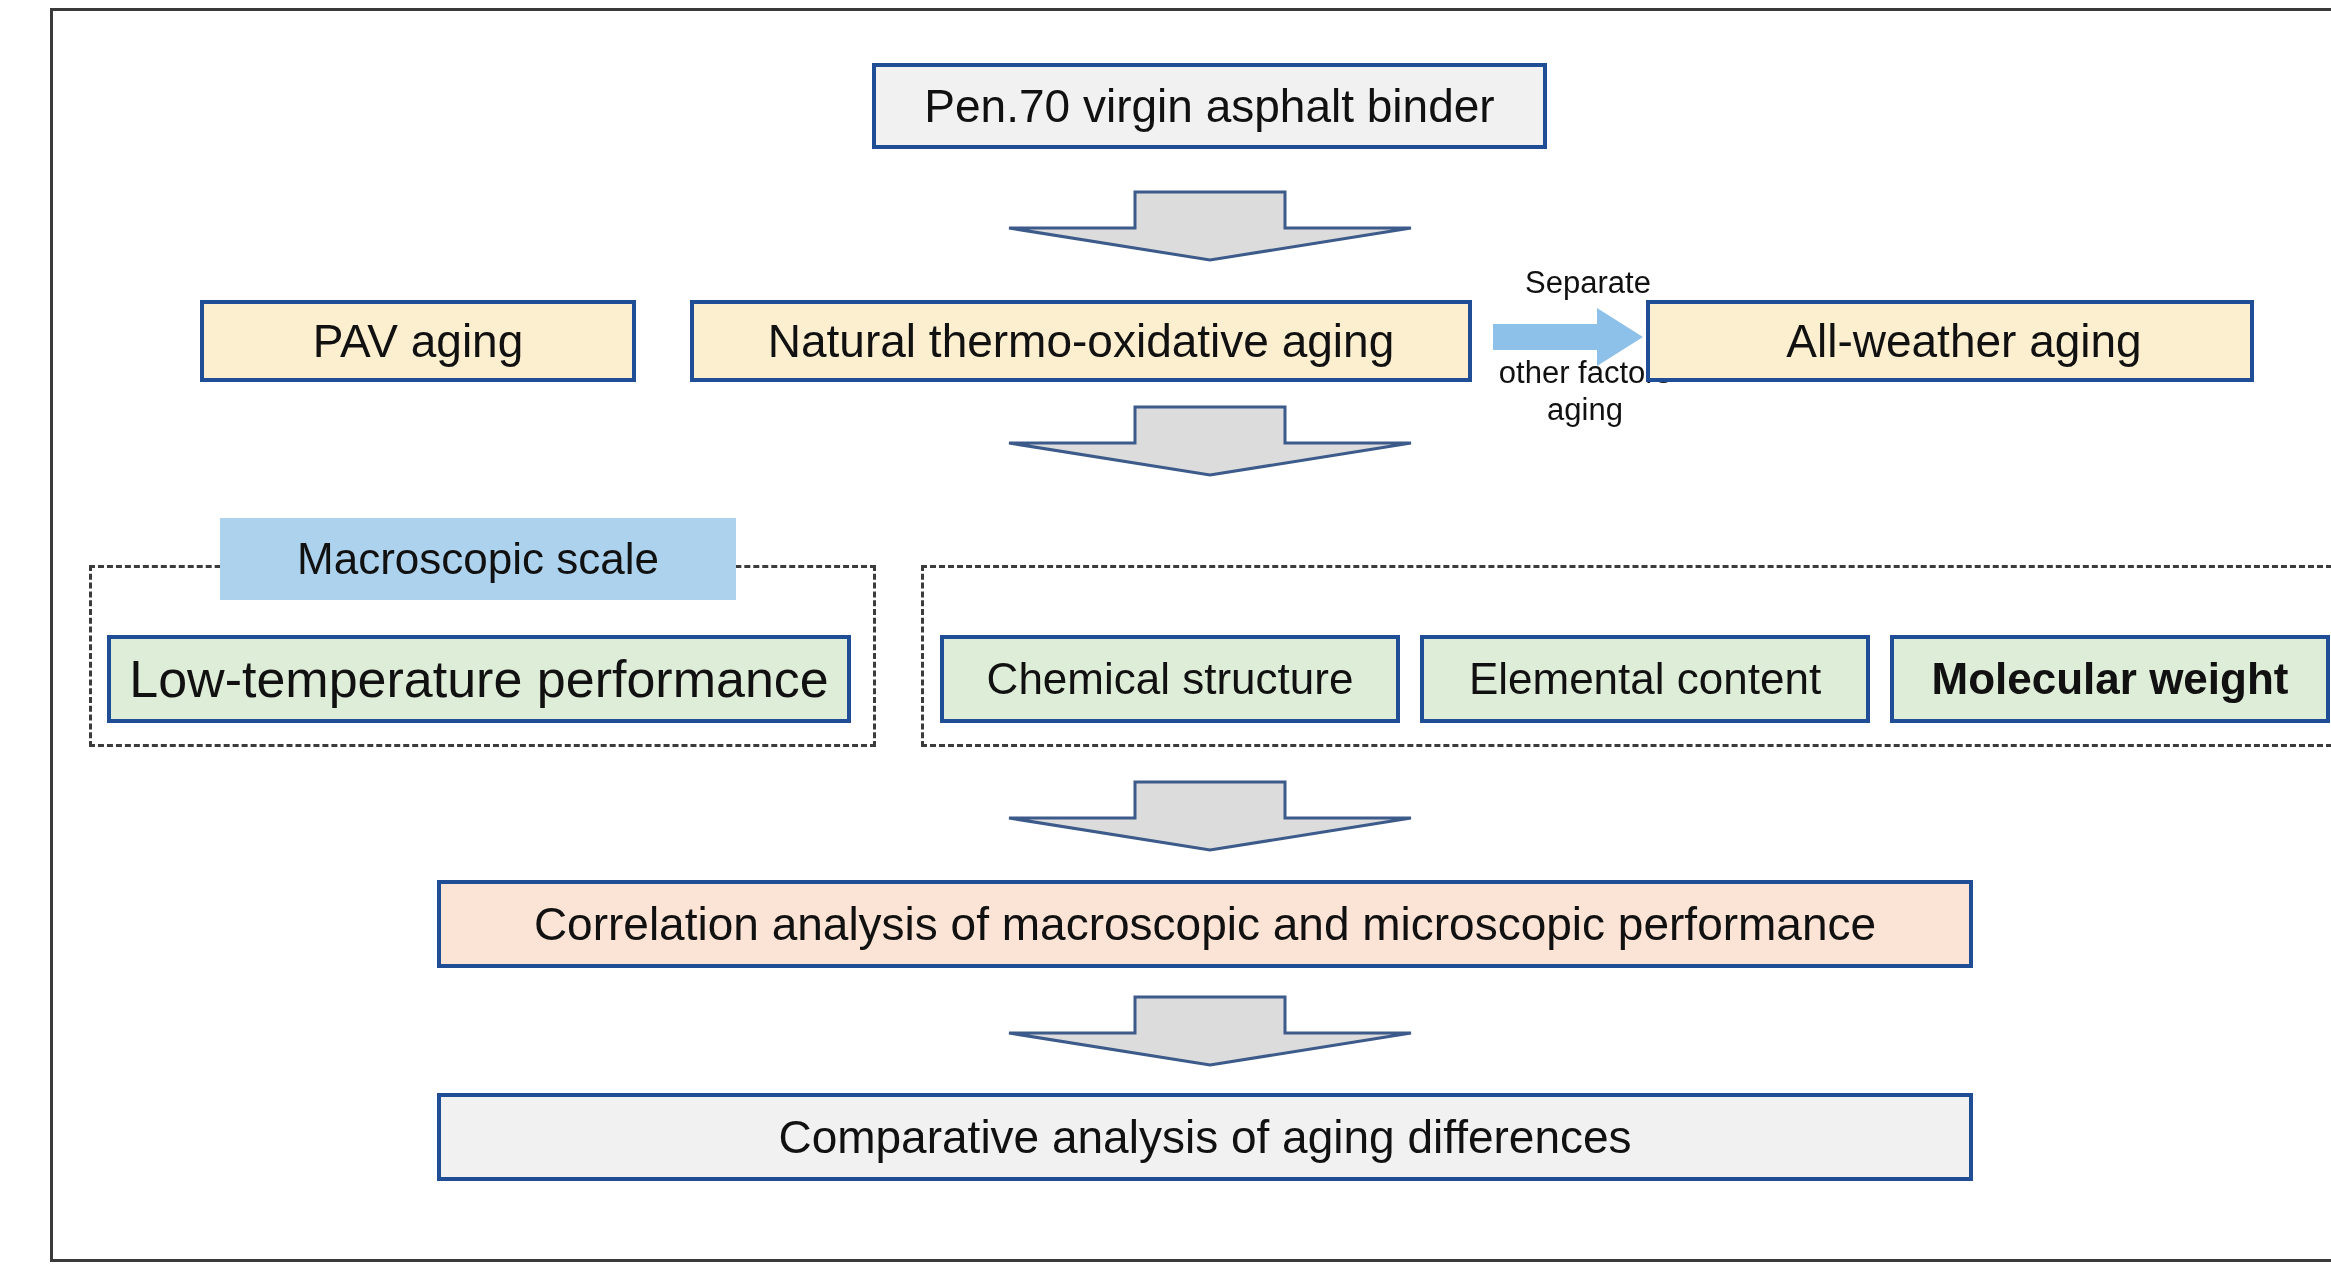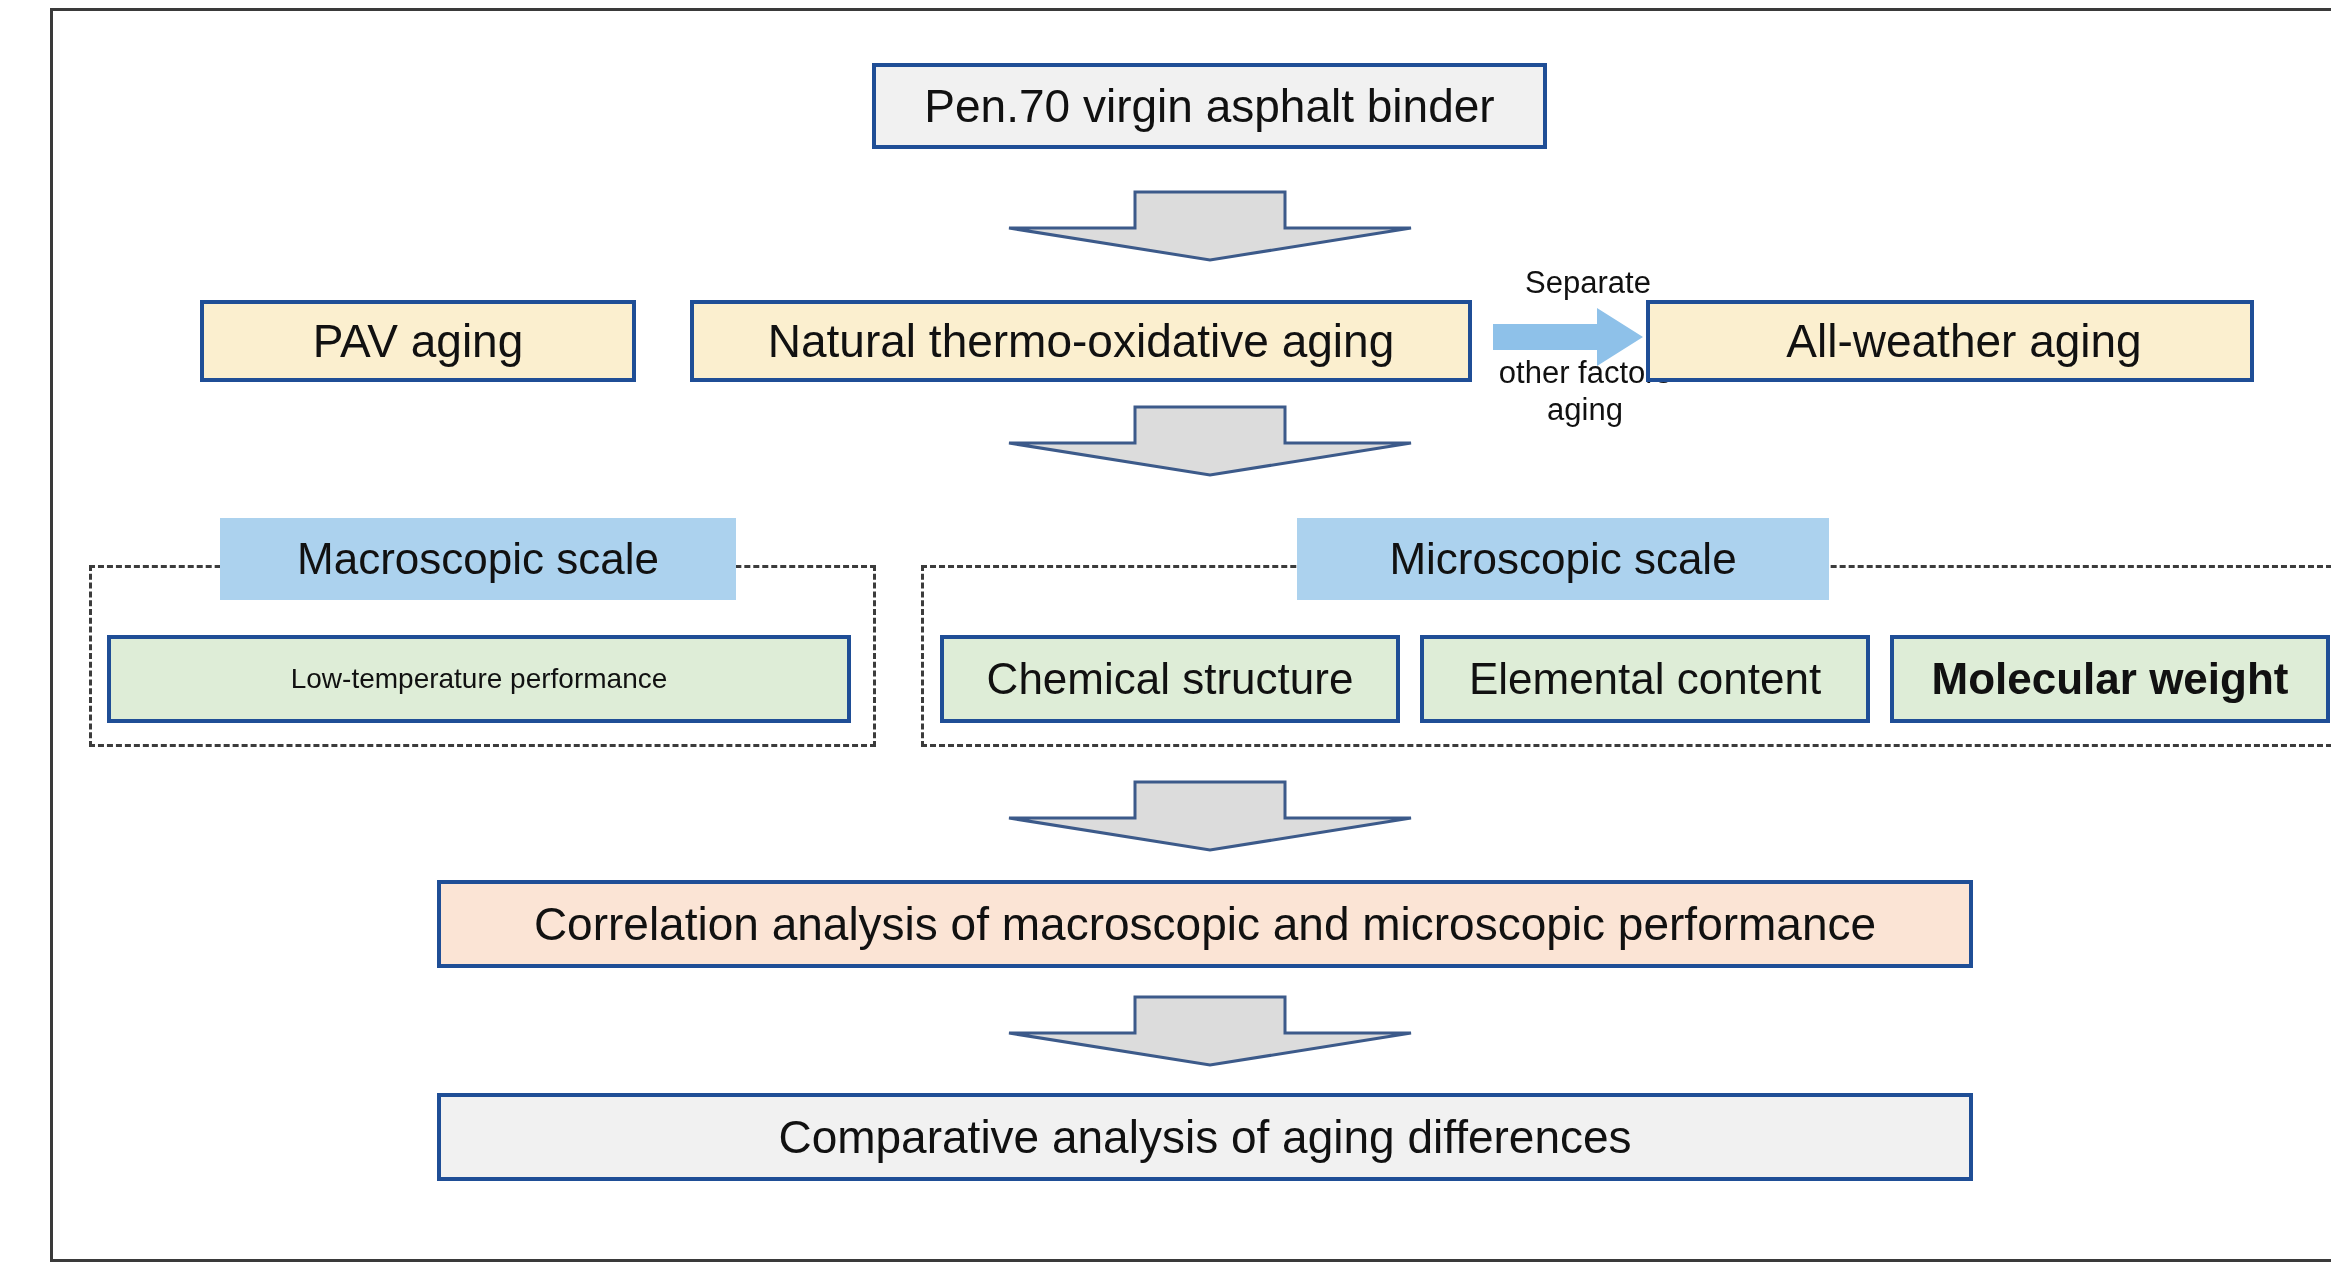--- a/index.html
+++ b/index.html
@@ -107,25 +107,24 @@
   <div class="down-arrow" style="left:960px; top:405px; width:410px; height:72px;">
     <svg width="410" height="72" viewBox="0 0 410 72">
       <polygon points="130,2 280,2 280,38 406,38 205,70 4,38 130,38" fill="#DCDCDC" stroke="#3C5A8A" stroke-width="3"></polygon>
     </svg>
   </div>
 
   <div class="dashed-group" style="left:44px; top:565px; width:787px; height:182px;"></div>
 
   <div class="plain-label" style="left:175px; top:518px; width:516px; height:82px; font-size:44px;">Macroscopic scale</div>
 
-  <div class="box box-green" style="left:62px; top:635px; width:744px; height:88px; font-size:28px;">Low-temperature performance</div>
+  <div class="box box-green" style="left:62px; top:635px; width:744px; height:88px; font-size:52px;">Low-temperature performance</div>
 
   <div class="dashed-group" style="left:876px; top:565px; width:1420px; height:182px;"></div>
 
-  <div class="plain-label" style="left:1252px; top:518px; width:532px; height:82px; font-size:44px;">Microscopic scale</div>
 
   <div class="box box-green" style="left:895px; top:635px; width:460px; height:88px; font-size:44px;">Chemical structure</div>
 
   <div class="box box-green" style="left:1375px; top:635px; width:450px; height:88px; font-size:44px;">Elemental content</div>
 
   <div class="box box-green" style="left:1845px; top:635px; width:440px; height:88px; font-size:44px;font-weight:bold;">Molecular weight</div>
 
   <div class="down-arrow" style="left:960px; top:780px; width:410px; height:72px;">
     <svg width="410" height="72" viewBox="0 0 410 72">
       <polygon points="130,2 280,2 280,38 406,38 205,70 4,38 130,38" fill="#DCDCDC" stroke="#3C5A8A" stroke-width="3"></polygon>

